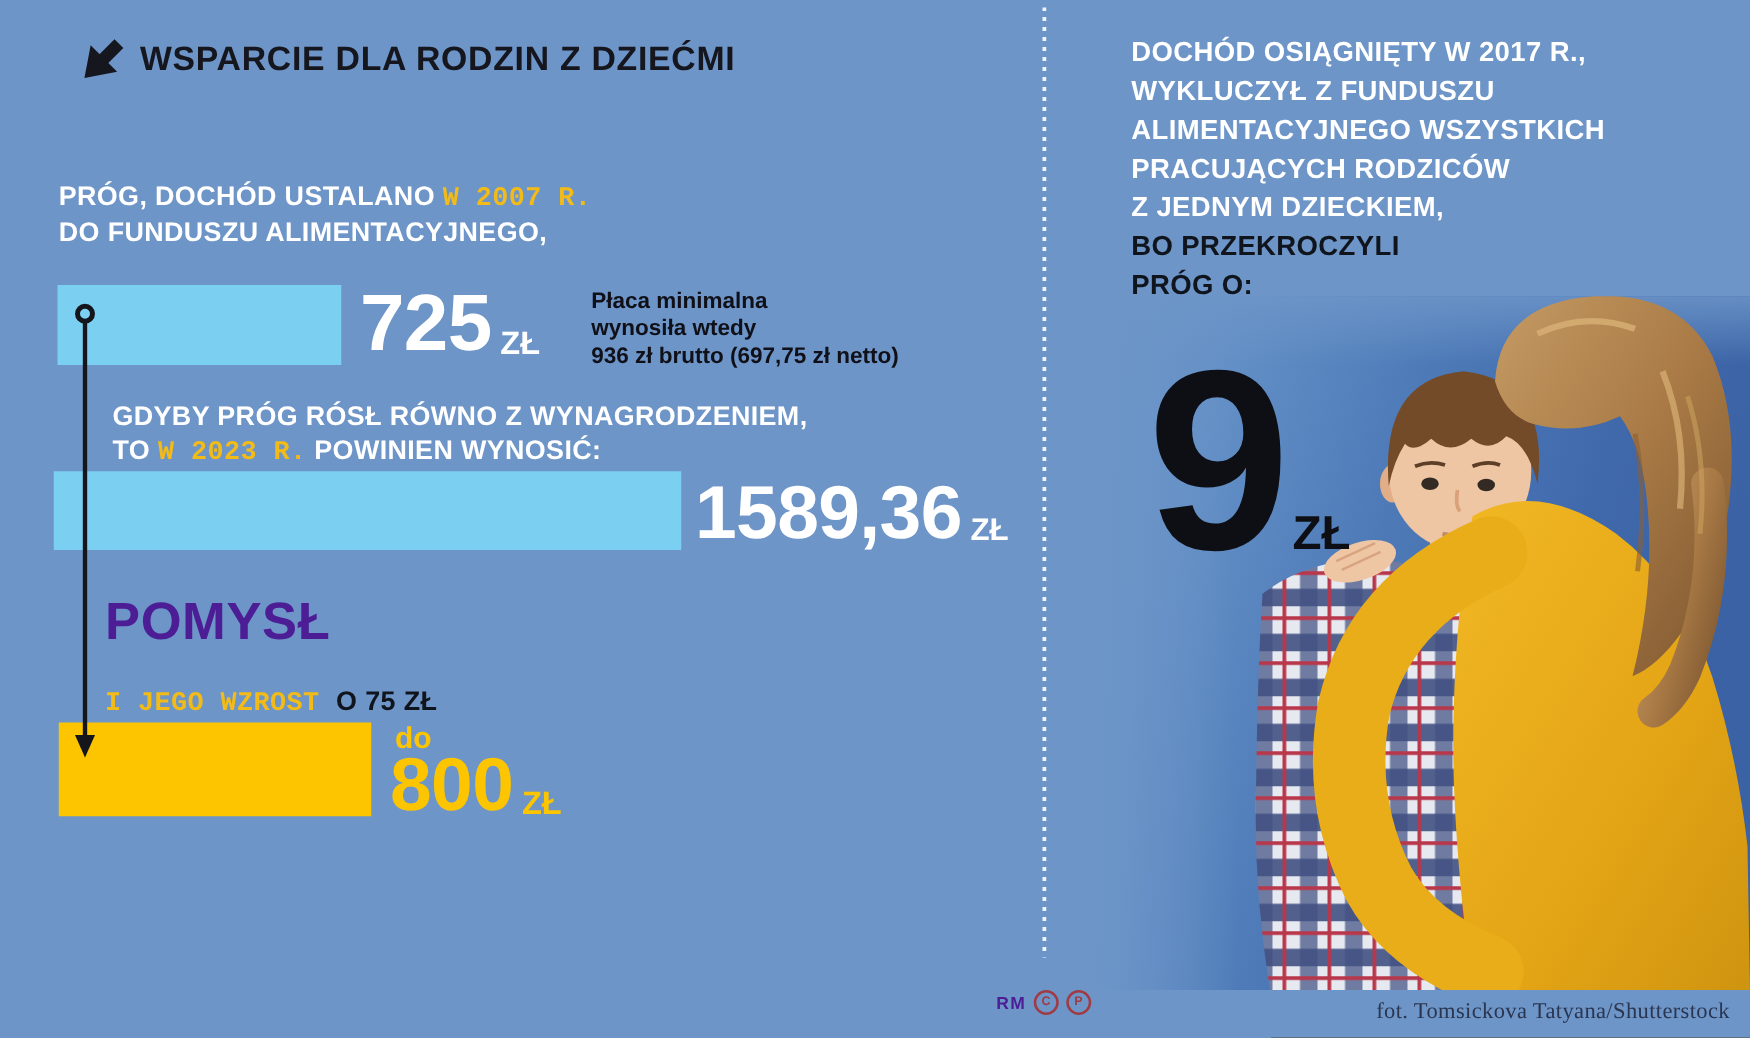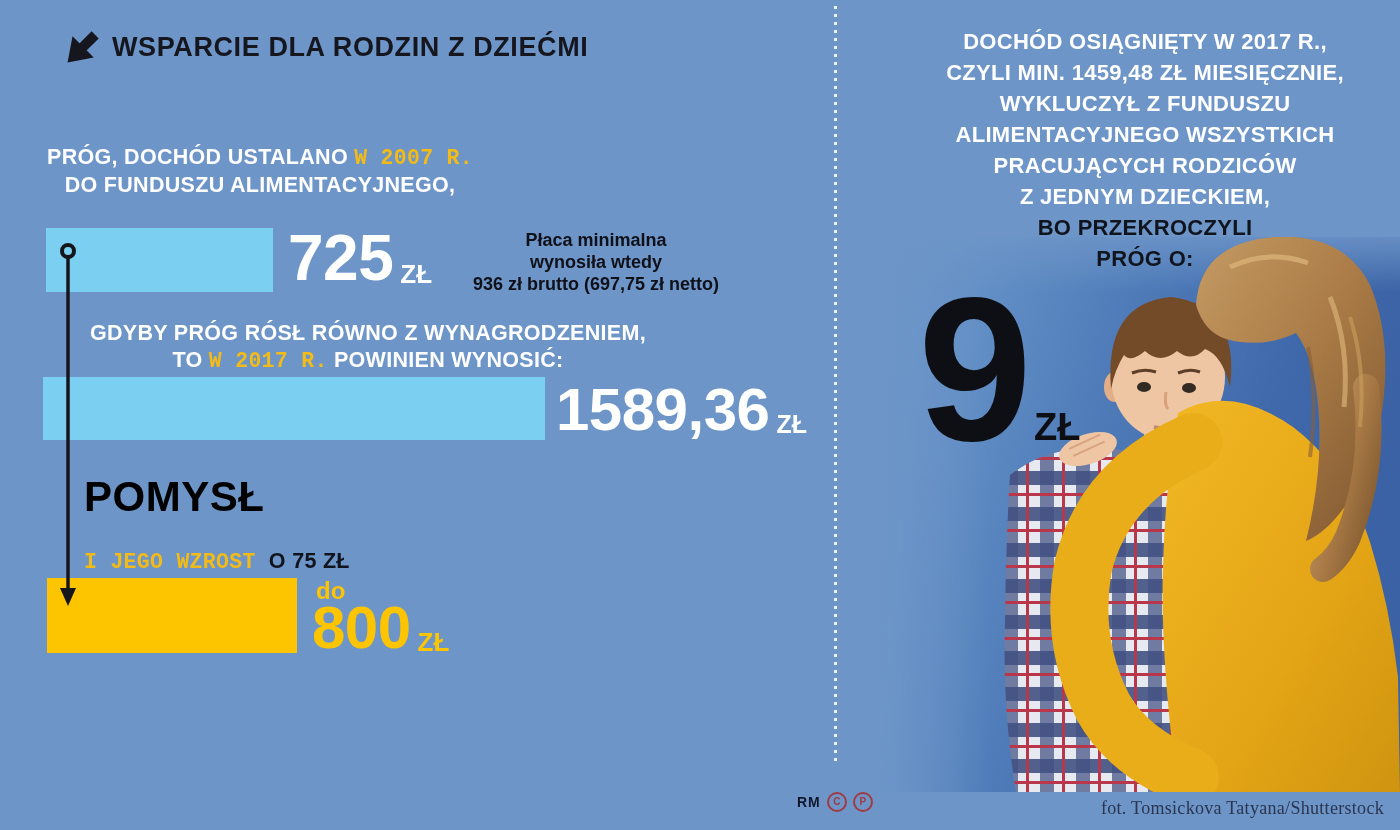--- a/index.html
+++ b/index.html
@@ -1,20 +1,19 @@
 <!DOCTYPE html>
 <html><head>
 <meta charset="utf-8">
 <style>
   html,body{margin:0;padding:0;background:#555;}
   .stage{
     position:relative;width:1400px;height:830px;overflow:hidden;
     background:#6d95c8;
     font-family:"Liberation Sans",sans-serif;
-    text-align:center;
     -webkit-font-smoothing:antialiased;
   }
   .abs{position:absolute;}
   
   .title-row{left:60px;top:28px;display:flex;align-items:flex-start;gap:10px;}
   .title-text{font-size:27px;font-weight:bold;color:#15161e;letter-spacing:.6px;padding-top:4px;}
   
   .h-block{font-weight:bold;letter-spacing:.3px;}
   .h-line{display:block;}
   .white{color:#ffffff;}
@@ -35,34 +34,34 @@
   .val-2007 .num{font-size:64px;line-height:64px;}
   .val-2007 .unit{font-size:26px;line-height:26px;margin-bottom:3px;}
   .val-2018{left:556px;top:380px;color:#fff;}
   .val-2018 .num{font-size:60px;line-height:60px;}
   .val-2018 .unit{font-size:25px;line-height:25px;margin-bottom:3px;}
   .val-prop{left:312px;top:598px;color:#fdc500;}
   .val-prop .num{font-size:60px;line-height:60px;}
   .val-prop .unit{font-size:26px;line-height:26px;margin-bottom:3px;}
   .do-label{left:316px;top:579px;font-size:24px;line-height:24px;font-weight:bold;color:#fdc500;}
   
-  .pomysl-heading{left:84px;top:474px;font-size:42px;line-height:46px;font-weight:bold;color:#000000;letter-spacing:.5px;}
+  .pomysl-heading{left:84px;top:474px;font-size:42px;line-height:46px;font-weight:bold;color:#4c1d95;letter-spacing:.5px;}
   .pomysl-sub1{left:84px;top:522px;font-size:21.5px;line-height:26px;font-weight:bold;color:#f2bb18;letter-spacing:.3px;}
   .pomysl-sub2{left:84px;top:548px;font-size:21.5px;line-height:26px;font-weight:bold;letter-spacing:.3px;}
   
   .right-col{left:905px;top:26px;width:480px;font-size:22px;line-height:31px;font-weight:bold;letter-spacing:.3px;}
   .big-nine{left:918px;top:278px;display:flex;align-items:flex-end;color:#0d0f14;font-weight:bold;}
   .big-nine .num{font-size:205px;line-height:182px;letter-spacing:-4px;}
   .big-nine .unit{font-size:38px;line-height:38px;margin-left:6px;margin-bottom:14px;letter-spacing:0;}
   
   .divider{left:834px;top:6px;width:3px;height:760px;
     background:repeating-linear-gradient(to bottom,#eef4fb 0 3px,rgba(0,0,0,0) 3px 8px);}
   
   .footer-mark{left:797px;top:792px;display:flex;align-items:center;gap:6px;}
-  .rm{font-size:14px;font-weight:bold;color:#0f172a;letter-spacing:1px;}
+  .rm{font-size:14px;font-weight:bold;color:#4c1d95;letter-spacing:1px;}
   .ring-icon{display:inline-flex;align-items:center;justify-content:center;
     width:16px;height:16px;border:2px solid #a03b44;border-radius:50%;
     color:#a03b44;font-size:10px;font-weight:bold;line-height:1;}
   .credit{right:16px;top:798px;font-family:"Liberation Serif",serif;font-size:18px;color:#2a3550;letter-spacing:.3px;}
   
   .photo{left:878px;top:237px;width:522px;height:555px;}
 </style>
 </head>
 <body>
 
@@ -91,21 +90,21 @@
   </div>
 
   <div class="abs note-min-wage">
     <span class="h-line">Płaca minimalna</span>
     <span class="h-line">wynosiła wtedy</span>
     <span class="h-line">936 zł brutto (697,75 zł netto)</span>
   </div>
 
   <div class="abs h-block intro-2018">
     <span class="h-line white">GDYBY PRÓG RÓSŁ RÓWNO Z WYNAGRODZENIEM,</span>
-    <span class="h-line"><span class="white">TO </span><span class="accent">W 2017 R.</span><span class="white"> POWINIEN WYNOSIĆ:</span></span>
+    <span class="h-line"><span class="white">TO </span><span class="accent">W 2023 R.</span><span class="white"> POWINIEN WYNOSIĆ:</span></span>
   </div>
 
   <div class="bar bar-2018"></div>
 
   <div class="abs value-row val-2018">
     <span class="num">1589,36</span>
     <span class="unit">ZŁ</span>
   </div>
 
   <div class="abs pomysl-heading">POMYSŁ</div>
@@ -194,21 +193,20 @@
     <path d="M318 68 Q322 6 396 0 Q466 -4 492 48 Q512 96 506 158 Q500 222 468 268 Q448 296 428 304 Q446 232 440 168 Q436 120 418 96 Q384 112 348 102 Q326 95 318 68 Z" fill="url(#hg)"></path>
     <path d="M488 150 Q498 230 470 300 Q460 322 445 332" stroke="url(#hg)" stroke-width="26" fill="none" stroke-linecap="round"></path>
     <path d="M352 30 Q390 12 430 26" stroke="#d8b075" stroke-width="5" fill="none" opacity="0.8"></path>
     <path d="M452 60 Q472 110 466 170" stroke="#d8b075" stroke-width="5" fill="none" opacity="0.7"></path>
     <path d="M472 80 Q488 130 482 190" stroke="#caa05e" stroke-width="4" fill="none" opacity="0.6"></path>
     <path d="M430 110 Q440 160 432 220" stroke="#8a5f36" stroke-width="4" fill="none" opacity="0.6"></path>
   </svg>
 
   <div class="abs h-block right-col">
     <span class="h-line white">DOCHÓD OSIĄGNIĘTY W 2017 R.,</span>
-    <span class="h-line white">CZYLI MIN. 1459,48 ZŁ MIESIĘCZNIE,</span>
     <span class="h-line white">WYKLUCZYŁ Z FUNDUSZU</span>
     <span class="h-line white">ALIMENTACYJNEGO WSZYSTKICH</span>
     <span class="h-line white">PRACUJĄCYCH RODZICÓW</span>
     <span class="h-line white">Z JEDNYM DZIECKIEM,</span>
     <span class="h-line dark">BO PRZEKROCZYLI</span>
     <span class="h-line dark">PRÓG O:</span>
   </div>
 
   <div class="abs big-nine">
     <span class="num">9</span>

